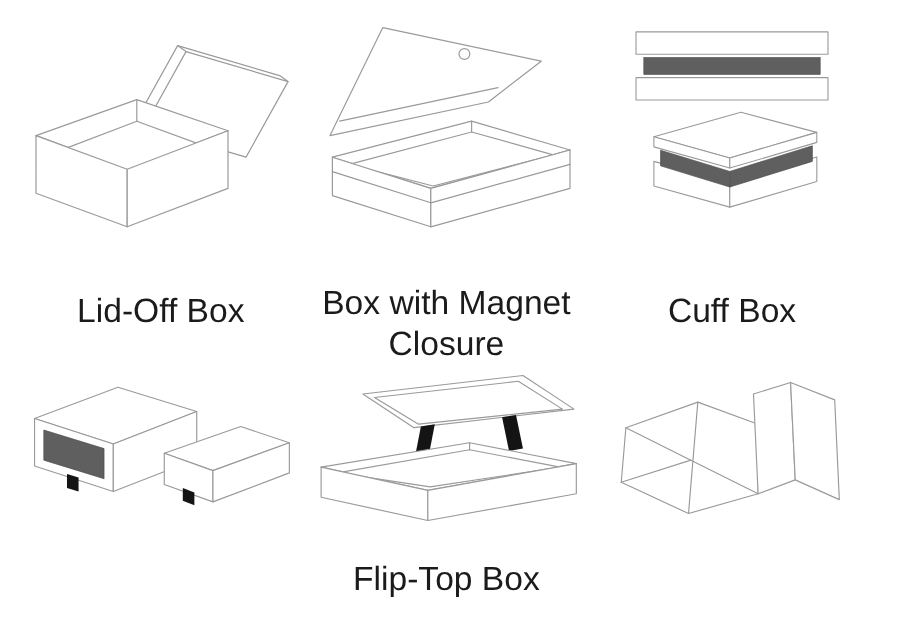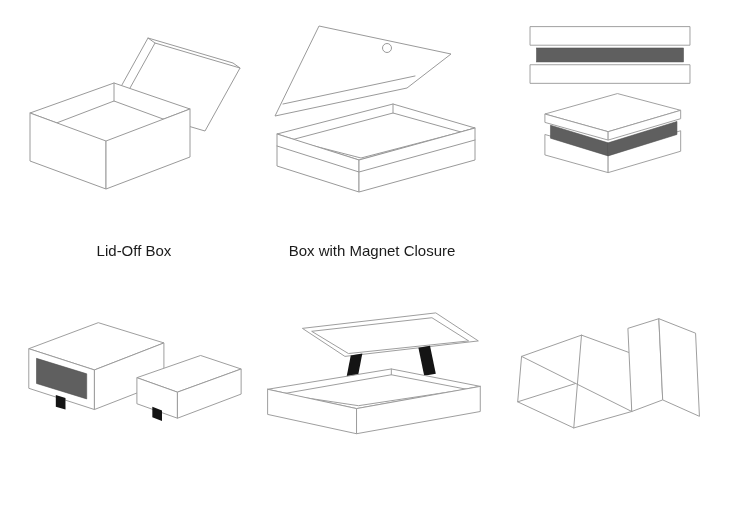--- a/index.html
+++ b/index.html
@@ -11,21 +11,21 @@
     display:grid;
     grid-template-columns:232px 244px 232px;
     grid-template-rows:298px 220px;
     padding:6px 0 0 18px;
   }
   .cell{display:flex;flex-direction:column;align-items:center;}
   .art{display:flex;align-items:center;justify-content:center;width:100%;}
   .row1 .art{height:230px;}
   .row2 .art{height:156px;}
   .label{
-    font-size:15px;color:#1b1b1b;text-align:center;line-height:1.22;
+    font-size:28px;color:#1b1b1b;text-align:center;line-height:1.22;
     margin:6px 0 0;max-width:230px;
   }
   svg{display:block;}
   .ln{fill:#ffffff;stroke:#9a9a9a;stroke-width:1;stroke-linejoin:round;}
   .ln-open{fill:none;stroke:#9a9a9a;stroke-width:1;stroke-linejoin:round;stroke-linecap:round;}
   .dark{fill:#5f5f5f;stroke:#4d4d4d;stroke-width:0.6;}
   .ribbon{fill:#141414;stroke:none;}
 </style>
 </head>
 <body>
@@ -80,20 +80,21 @@
 
           <path class="ln" d="M30,122 L98,141 L98,163 L30,144 Z"></path>
           <path class="ln" d="M98,141 L176,118 L176,140 L98,163 Z"></path>
           <path class="dark" d="M36,112 L98,131 L98,145 L36,126 Z"></path>
           <path class="dark" d="M98,131 L172,108 L172,122 L98,145 Z"></path>
           <path class="ln" d="M30,100 L108,78 L176,96 L98,119 Z"></path>
           <path class="ln" d="M30,100 L98,119 L98,128 L30,109 Z"></path>
           <path class="ln" d="M98,119 L176,96 L176,105 L98,128 Z"></path>
         </svg>
       </div>
+      <figcaption class="label">Cuff Box</figcaption>
     </figure>
 
     <figure class="cell row2" style="margin:0">
       <div class="art">
         <svg width="222" height="155" viewBox="0 0 230 160">
 
           <path class="ln" d="M6,45 L78,18 L146,39 L74,67 Z"></path>
           <path class="ln" d="M6,45 L74,67 L74,108 L6,86 Z"></path>
           <path class="ln" d="M74,67 L146,39 L146,80 L74,108 Z"></path>
           <path class="dark" d="M14,55 L66,71 L66,97 L14,81 Z"></path>
@@ -117,20 +118,21 @@
           <path class="ribbon" d="M98,52 L110,50 L104,81 L92,83 Z"></path>
           <path class="ribbon" d="M168,44 L180,42 L186,71 L174,73 Z"></path>
 
           <path class="ln" d="M12,87 L140,66 L232,84 L104,107 Z"></path>
           <path class="ln" d="M26,92 L140,72 L218,87 L106,104 Z"></path>
           <path class="ln-open" d="M12,87 L26,92 M140,66 L140,72 M232,84 L218,87"></path>
           <path class="ln" d="M12,87 L104,107 L104,133 L12,113 Z"></path>
           <path class="ln" d="M104,107 L232,84 L232,110 L104,133 Z"></path>
         </svg>
       </div>
+      <figcaption class="label">Flip-Top Box</figcaption>
     </figure>
 
     <figure class="cell row2" style="margin:0">
       <div class="art">
         <svg width="213" height="145" viewBox="0 0 220 150">
 
           <path class="ln" d="M132,45 L80,26 L18,48 L14,95 L72,122 L132,105 Z"></path>
           <path class="ln-open" d="M80,26 L72,122"></path>
           <path class="ln-open" d="M18,48 L74,76 L14,95"></path>
           <path class="ln-open" d="M74,76 L132,105"></path>

